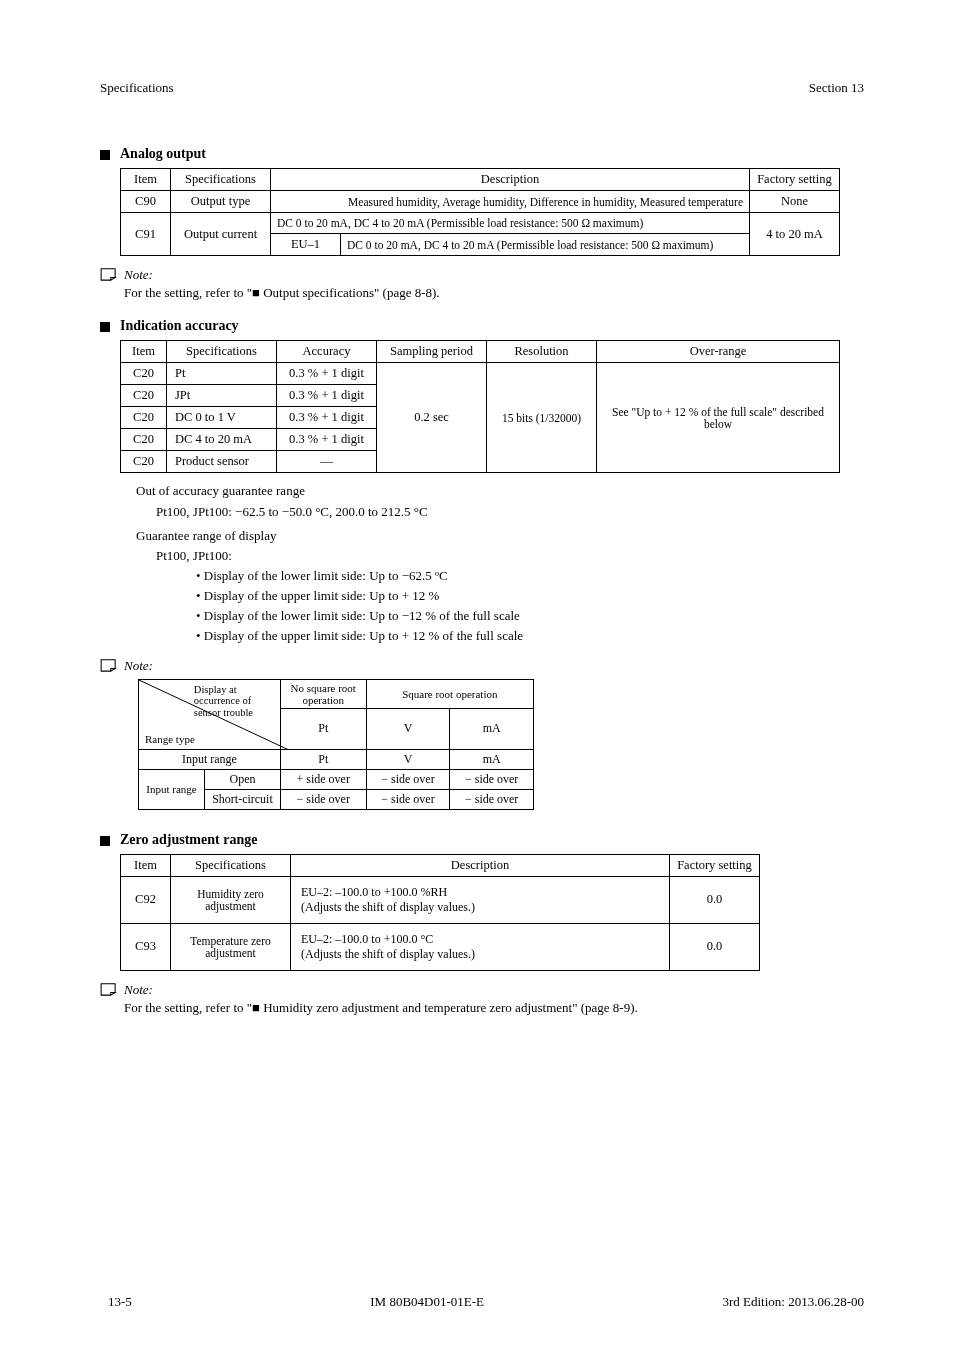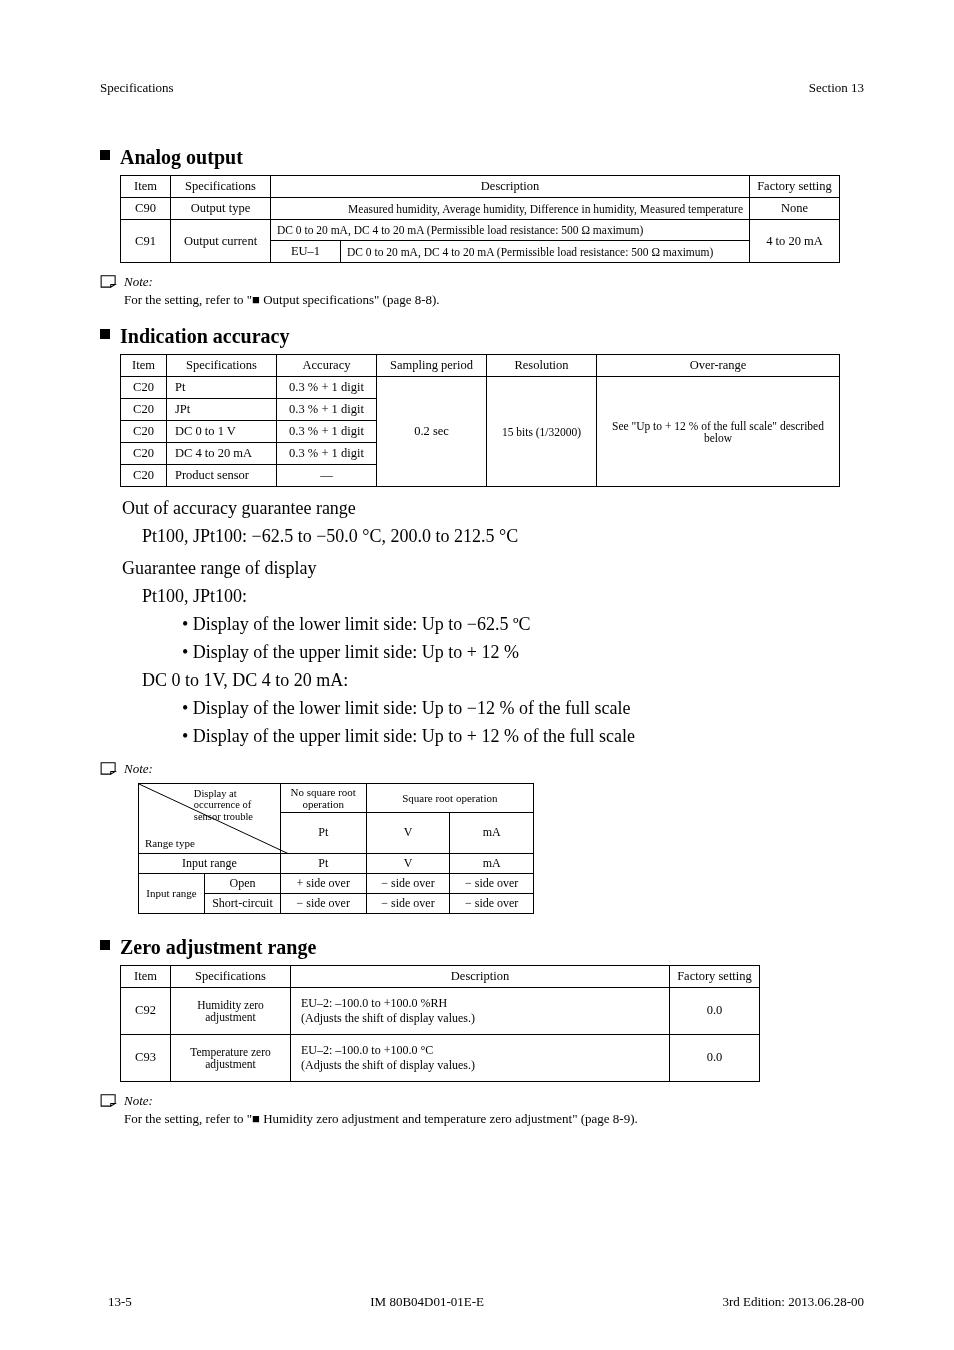--- a/index.html
+++ b/index.html
@@ -21,21 +21,21 @@
     display: flex;
     justify-content: space-between;
     font-size: 13px;
     margin-bottom: 50px;
   }
   .section-heading {
     display: flex;
     align-items: flex-start;
     margin: 8px 0 6px 0;
     font-weight: bold;
-    font-size: 20px;
+    font-size: 14px;
   }
   .section-heading .sq {
     width: 10px;
     height: 10px;
     background: #000;
     margin-right: 10px;
     margin-top: 4px;
     flex-shrink: 0;
   }
   .note-row {
@@ -61,21 +61,21 @@
     padding: 3px 6px;
     text-align: center;
     vertical-align: middle;
   }
   
   .tbl-analog { margin-left: 20px; width: 720px; }
   
   .tbl-acc { margin-left: 20px; width: 720px; }
   .tbl-acc td.l { text-align: left; padding-left: 8px; }
   
-  .acc-extra { margin-left: 22px; font-size: 18px; line-height: 1.55; margin-top: 8px; }
+  .acc-extra { margin-left: 36px; font-size: 13px; line-height: 1.55; margin-top: 8px; }
   .acc-extra .lbl { display: inline-block; }
   .acc-extra .sub { margin-left: 20px; }
   
   .tbl-note { margin-left: 38px; width: 396px; font-size: 12px; }
   .tbl-note td, .tbl-note th { padding: 2px 4px; }
   .diag-cell {
     position: relative;
     width: 150px;
     height: 70px;
     padding: 0;
@@ -197,21 +197,20 @@
     </table>
 
   <div class="acc-extra">
     <div><span class="lbl">Out of accuracy guarantee range</span></div>
     <div class="sub">Pt100, JPt100: −62.5 to −50.0 °C, 200.0 to 212.5 °C</div>
     <div style="height:4px;"></div>
     <div><span class="lbl">Guarantee range of display</span></div>
     <div class="sub">Pt100, JPt100:</div>
     <div style="margin-left:60px;">• Display of the lower limit side: Up to −62.5 ºC</div>
     <div style="margin-left:60px;">• Display of the upper limit side: Up to + 12 %</div>
-    <div class="sub">DC 0 to 1V, DC 4 to 20 mA:</div>
     <div style="margin-left:60px;">• Display of the lower limit side: Up to −12 % of the full scale</div>
     <div style="margin-left:60px;">• Display of the upper limit side: Up to + 12 % of the full scale</div>
   </div>
 
   <div class="note-row" style="margin-bottom:4px;">
     <svg class="note-icon" viewBox="0 0 20 16">
       <path d="M1 2 H17 V12 L12 15 H1 Z M12 12 H17 L12 15 Z" fill="none" stroke="#000" stroke-width="1.2"></path>
     </svg>
     <div class="note-text">
       <div>Note:</div>

